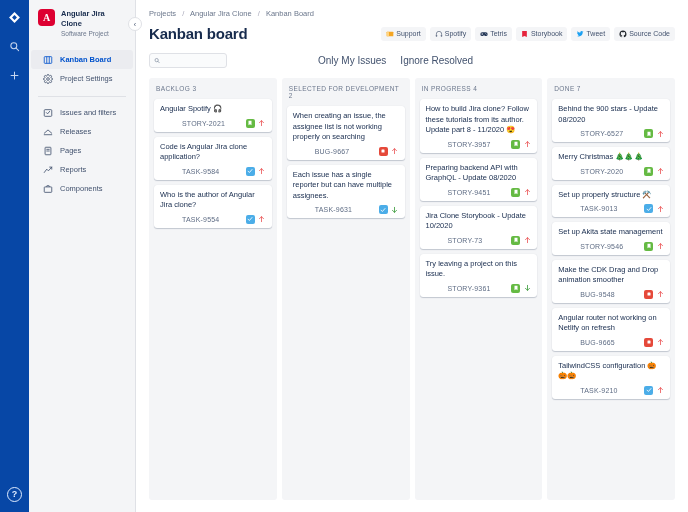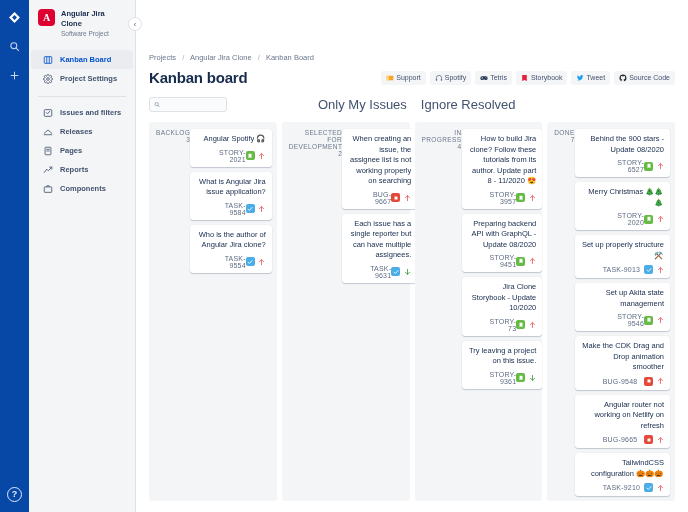--- a/index.html
+++ b/index.html
@@ -55,31 +55,31 @@
     width: 14px; height: 14px; border-radius: 50%;
     background: #fff; border: 1px solid #dfe1e6;
     display:flex; align-items:center; justify-content:center;
     color: #42526e; font-size: 7px; z-index: 5;
   }
 
   .nav { margin-top: 11px; }
   .nav-item {
     display:flex; align-items:center; gap: 7px;
     height: 19px; padding-left: 11px; font-size: 7.5px;
-    color: #42526e; margin: 0 2px; border-radius: 3px; font-weight: bold;
+    color: #42526e; margin: 0 2px; border-radius: 3px;
   }
   .nav-item.active { background: #ebecf0; color: #0052cc; font-weight: bold; }
   .nav-item.active .nav-ico { color: #0052cc; }
   .nav-ico { width: 11px; height: 11px; color: #42526e;
              display:flex; align-items:center; justify-content:center; flex:none; }
   .nav-ico svg { display:block; }
   .nav-sep { height:1px; background:#dfe1e6; margin: 8px 9px 6px 9px; }
 
   
-  .main { flex: 1; padding: 9px 13px 0 13px; min-width: 0; display:flex; flex-direction:column;margin-top:44px; }
+  .main { flex: 1; padding: 9px 13px 0 13px; min-width: 0; display:flex; flex-direction:column; }
   .breadcrumb { font-size: 7.5px; color: #6b778c; margin-bottom: 7px; }
   .breadcrumb span.sep { margin: 0 4px; color:#aab; }
 
   .title-row { display:flex; align-items:center; justify-content:space-between; margin-bottom: 11px; }
   .page-title { font-size: 15px; font-weight: bold; color: #172b4d; letter-spacing:-0.2px; }
 
   .toolbar { display:flex; gap: 4px; align-items:center; }
   .tb-btn {
     display:flex; align-items:center; gap:2px;
     background:#f4f5f7; border-radius:3px;
@@ -92,30 +92,30 @@
   .search-box {
     width: 78px; height: 15px; background:#fafbfc;
     border:1px solid #dfe1e6; border-radius:3px;
     display:flex; align-items:center; padding: 0 4px; gap:3px;
   }
   .search-box input {
     border:none; outline:none; background:transparent;
     font-size:7px; width: 100%; color:#172b4d;
     font-family:"Liberation Sans", sans-serif;
   }
-  .filter-link { font-size: 13px; color:#42526e; }
+  .filter-link { font-size: 10px; color:#42526e; }
   .filter-link.first { margin-left: 91px; }
   .filter-link.second { margin-left: 14px; }
 
   
   .board { display:flex; gap: 5px; flex: 1; padding-bottom: 12px; }
   .column {
     flex: 1; background:#f4f5f7; border-radius: 3px;
     padding: 7px 5px 5px 5px; min-width:0;
-    display:flex; flex-direction:row;text-align:right;
+    display:flex; flex-direction:column;
   }
   .col-head {
     font-size: 6.5px; color:#6b778c; letter-spacing:0.4px;
     text-transform: uppercase; margin-bottom: 7px; padding-left: 2px;
   }
   .cards { display:flex; flex-direction:column; gap: 5px; }
 
   .card {
     background:#fff; border-radius:3px; padding: 5px 6px 4px 6px;
     box-shadow: 0 1px 1px rgba(9,30,66,0.20), 0 0 1px rgba(9,30,66,0.12);
@@ -365,21 +365,21 @@
                   <span class="prio">
                     <svg width="7" height="8" viewBox="0 0 24 24" fill="none" stroke="#e9494a" stroke-width="2.6" stroke-linecap="round" stroke-linejoin="round">
                       <line x1="12" y1="21" x2="12" y2="4"></line>
                       <polyline points="5,11 12,4 19,11"></polyline>
                     </svg>
                   </span>
                 </div>
               </div>
             </div>
             <div class="card">
-              <div class="card-title">What is Angular Jira issue application?</div>
+              <div class="card-title">Code is Angular Jira clone application?</div>
               <div class="card-foot">
                 <div class="card-key">TASK-9584</div>
                 <div class="card-meta">
                   <span class="type-ico type-task">
                     <svg width="6" height="6" viewBox="0 0 24 24" fill="none" stroke="#fff" stroke-width="3.4" stroke-linecap="round" stroke-linejoin="round">
                       <polyline points="4,12.5 9.5,18 20,6"></polyline>
                     </svg>
                   </span>
                   <span class="prio">
                     <svg width="7" height="8" viewBox="0 0 24 24" fill="none" stroke="#e9494a" stroke-width="2.6" stroke-linecap="round" stroke-linejoin="round">

